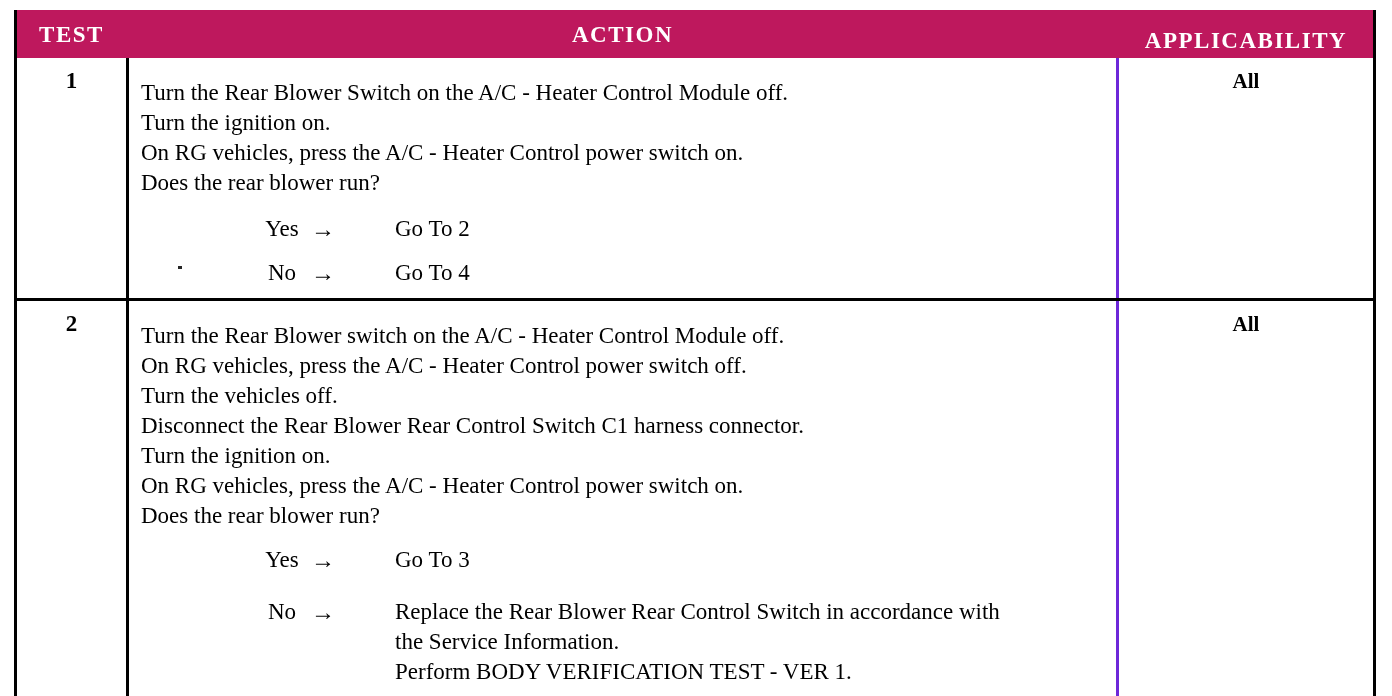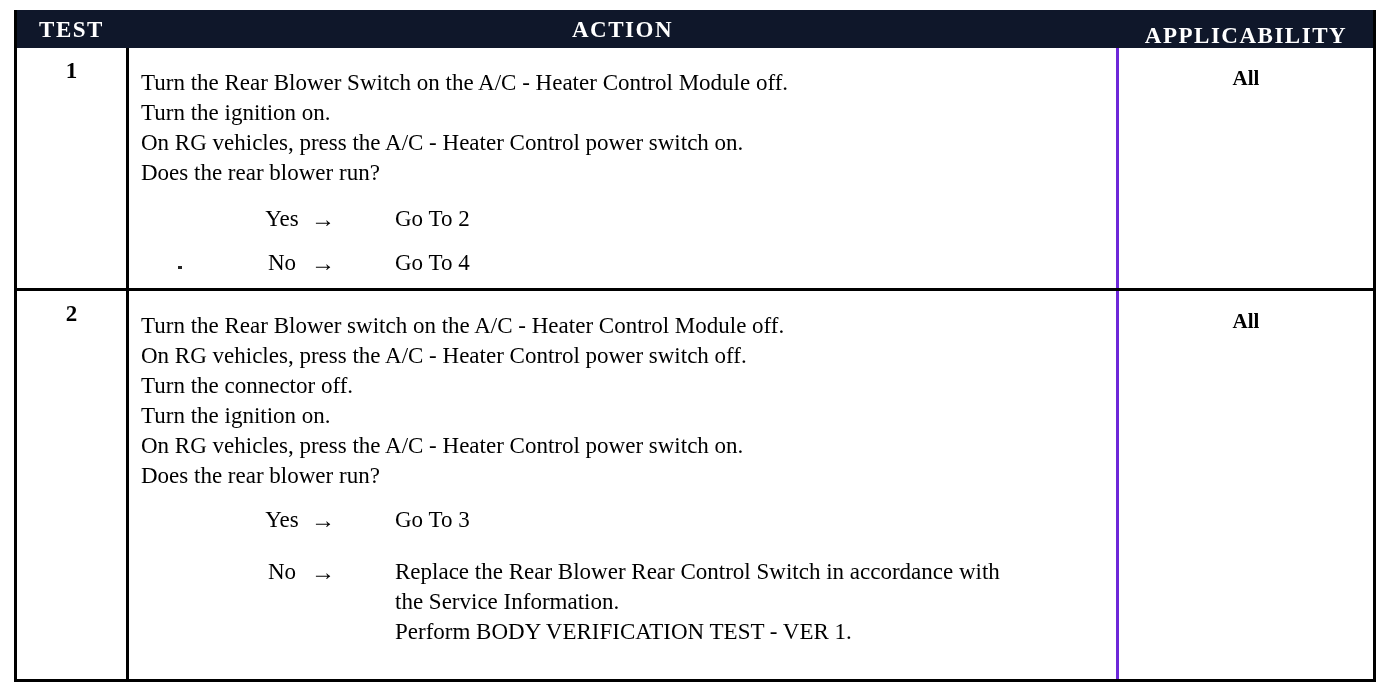--- a/index.html
+++ b/index.html
@@ -29,22 +29,22 @@
     width: 1362px;
     border: 3px solid #000;
     border-top: none;
     box-sizing: border-box;
     background: #fff;
   }
 
   
   .thead {
     display: flex;
-    background: #0f172a;
-    height: 38px;
+    background: #be185d;
+    height: 48px;
     align-items: center;
   }
   .th {
     color: #ffffff;
     font-weight: bold;
     font-size: 23px;
     letter-spacing: 1.5px;
     text-align: center;
     line-height: 1;
     box-sizing: border-box;
@@ -77,21 +77,21 @@
     width: 993px;
     border-left: 3px solid #000;
     border-right: 3px solid #6d28d9;
     padding: 20px 0 10px 12px;
   }
   .cell-appl {
     width: 254px;
     text-align: center;
     font-weight: bold;
     font-size: 21px;
-    padding-top: 18px;
+    padding-top: 11px;
   }
 
   .step {
     font-size: 23px;
     line-height: 30px;
     white-space: nowrap;
   }
 
   
   .branches {
@@ -179,21 +179,22 @@
       <div class="cell cell-appl">All</div>
     </div>
 
     <div class="trow row2">
 
       <div class="cell cell-test">2</div>
 
       <div class="cell cell-action">
         <div class="step">Turn the Rear Blower switch on the A/C - Heater Control Module off.</div>
         <div class="step">On RG vehicles, press the A/C - Heater Control power switch off.</div>
-        <div class="step">Turn the connector off.</div>
+        <div class="step">Turn the vehicles off.</div>
+        <div class="step">Disconnect the Rear Blower Rear Control Switch C1 harness connector.</div>
         <div class="step">Turn the ignition on.</div>
         <div class="step">On RG vehicles, press the A/C - Heater Control power switch on.</div>
         <div class="step">Does the rear blower run?</div>
 
         <div class="branches">
           <div class="branch">
             <span class="branch-label">Yes</span>
             <span class="branch-arrow">→</span>
             <span class="branch-text">
               <span class="bl">Go To   3</span>

